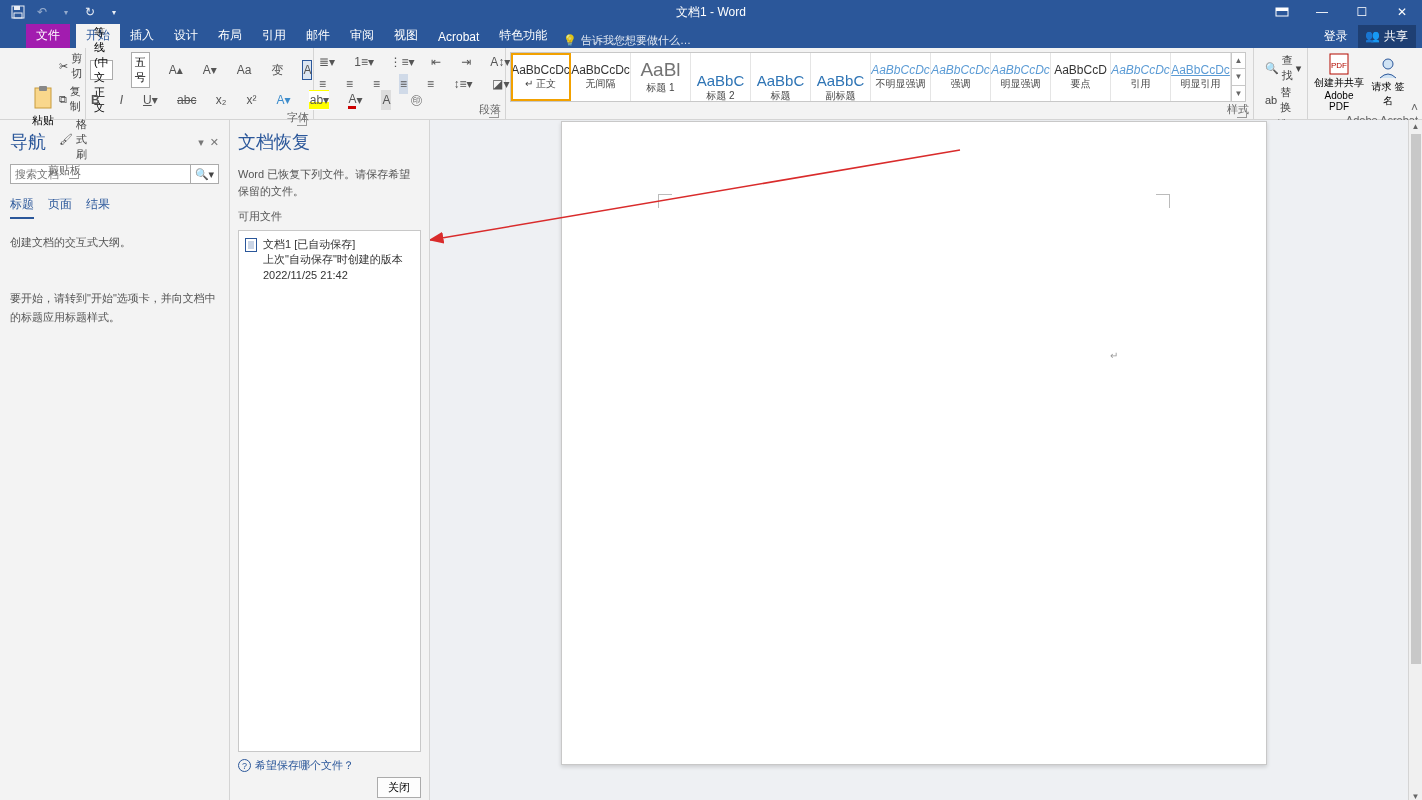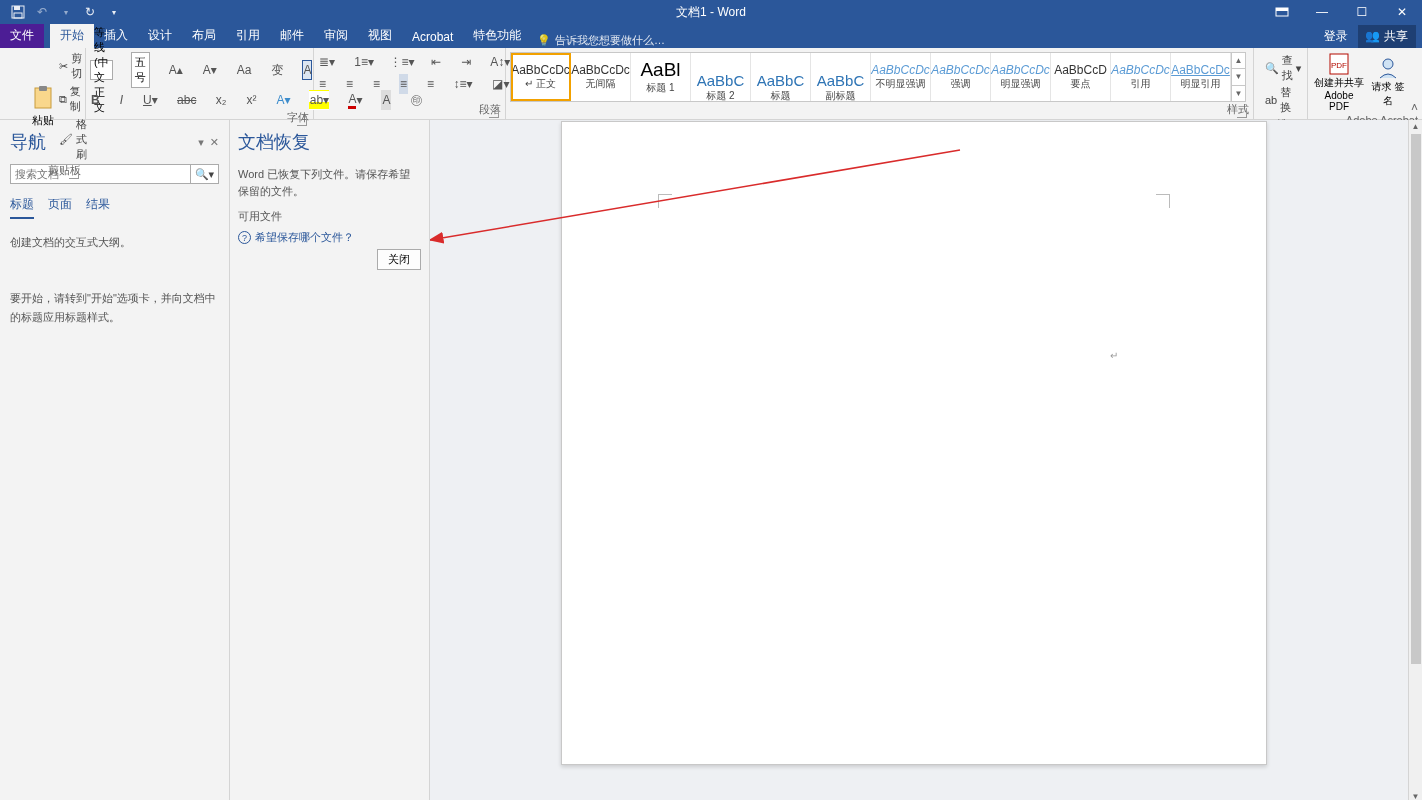--- a/index.html
+++ b/index.html
@@ -8,21 +8,21 @@
 .titlebar { height: 24px; background: #2b579a; display: flex; align-items: center; color: #fff; position: relative; }
 .qat { display: flex; align-items: center; gap: 4px; padding-left: 8px; }
 .qat-btn { width: 20px; height: 20px; display: flex; align-items: center; justify-content: center; cursor: pointer; color: #fff; opacity: .9; }
 .qat-btn.dim { opacity: .5; }
 .title-center { position: absolute; left: 50%; transform: translateX(-50%); font-size: 12px; }
 .title-right { margin-left: auto; display: flex; }
 .title-rbtn { width: 40px; height: 24px; display: flex; align-items: center; justify-content: center; cursor: pointer; }
 
 .tabrow { height: 24px; background: #2b579a; display: flex; align-items: flex-end; color: #fff; }
 .tab { padding: 4px 10px; font-size: 12px; cursor: pointer; }
-.tab.file { background: #4c1d95; }
+.tab.file { background: #a21caf; margin-left: 26px; }
 .tab.active { background: #f3f3f3; color: #2b579a; margin-left: 6px; }
 .tell-me { margin-left: 6px; display: flex; align-items: center; gap: 4px; opacity: .85; font-size: 11px; }
 .tabrow-right { margin-left: auto; display: flex; align-items: center; gap: 2px; padding-right: 6px; }
 .tabrow-rbtn { padding: 3px 8px; font-size: 12px; cursor: pointer; }
 .tabrow-rbtn.share { background: #1e3f73; }
 
 .ribbon { height: 72px; background: #f3f3f3; border-bottom: 1px solid #d4d4d4; display: flex; position: relative; }
 .rgroup { border-right: 1px solid #d4d4d4; display: flex; flex-direction: column; padding: 2px 4px 0; }
 .rgroup-body { flex: 1; display: flex; }
 .rgroup-label { text-align: right; font-size: 11px; color: #666; padding-bottom: 2px; position: relative; }
@@ -35,21 +35,21 @@
 .font-size { width: 36px; height: 36px; border: 1px solid #ababab; background: #fff; font-size: 11px; padding: 0 3px; display: flex; align-items: center; }
 .sq-btn { width: 20px; height: 20px; border: 1px solid transparent; display: flex; align-items: center; justify-content: center; cursor: pointer; font-size: 12px; color: #555; }
 .sq-btn.boxed { border: 1px solid #2b579a; background: #dbe5f1; }
 .font-rows { display: flex; flex-direction: column; gap: 2px; padding-top: 2px; }
 .row { display: flex; align-items: center; gap: 18px; }
 
 .style-gallery { display: flex; border: 1px solid #c8c8c8; background: #fff; height: 50px; margin-top: 2px; }
 .style-item { width: 60px; border-right: 1px solid #e5e5e5; display: flex; flex-direction: column; align-items: center; justify-content: center; cursor: pointer; }
 .style-item.sel { outline: 2px solid #f2a100; outline-offset: -2px; }
 .style-prev { font-size: 12px; color: #333; }
-.style-prev.big { font-size: 19px; font-weight: 300; color: #000000; }
+.style-prev.big { font-size: 19px; font-weight: 300; color: #737373; }
 .style-prev.mid { font-size: 15px; color: #2e74b5; margin-top: 20px; }
 .style-prev.italic { font-style: italic; color: #5b9bd5; }
 .style-prev.underline { text-decoration: underline; color: #5b9bd5; }
 .style-lbl { font-size: 10px; color: #444; }
 .style-scroll { width: 14px; display: flex; flex-direction: column; border-left: 1px solid #c8c8c8; }
 .style-scroll div { flex: 1; display: flex; align-items: center; justify-content: center; font-size: 8px; cursor: pointer; color: #666; }
 .style-scroll div + div { border-top: 1px solid #c8c8c8; }
 
 .edit-col { display: flex; flex-direction: column; gap: 0; padding: 2px 4px; }
 .edit-item { display: flex; align-items: center; gap: 3px; font-size: 11px; color: #444; padding: 1px 3px; cursor: pointer; }
@@ -362,20 +362,30 @@
       <p>创建文档的交互式大纲。</p><br>
       <br>
       <p>要开始，请转到"开始"选项卡，并向文档中的标题应用标题样式。</p>
     </div>
   </div>
 
   <div class="recovery-pane">
     <div class="rec-title">文档恢复</div>
     <div class="rec-desc">Word 已恢复下列文件。请保存希望保留的文件。</div>
     <div class="rec-sub">可用文件</div>
+    <div class="rec-list">
+      <div class="rec-item">
+        <span class="doc-icon"></span>
+        <div class="rec-lines">
+          <div>文档1  [已自动保存]</div>
+          <div>上次"自动保存"时创建的版本</div>
+          <div>2022/11/25 21:42</div>
+        </div>
+      </div>
+    </div>
     <div class="rec-help">
       <span style="display:inline-flex;width:13px;height:13px;border:1px solid #2b579a;border-radius:50%;align-items:center;justify-content:center;font-size:9px;">?</span>
       <span>希望保存哪个文件？</span>
     </div>
     <button class="rec-close">关闭</button>
   </div>
 
   <div class="doc-area">
     <div class="page">
       <span class="margin-mark" style="left:96px;top:72px;border-right:none;border-bottom:none;"></span>

